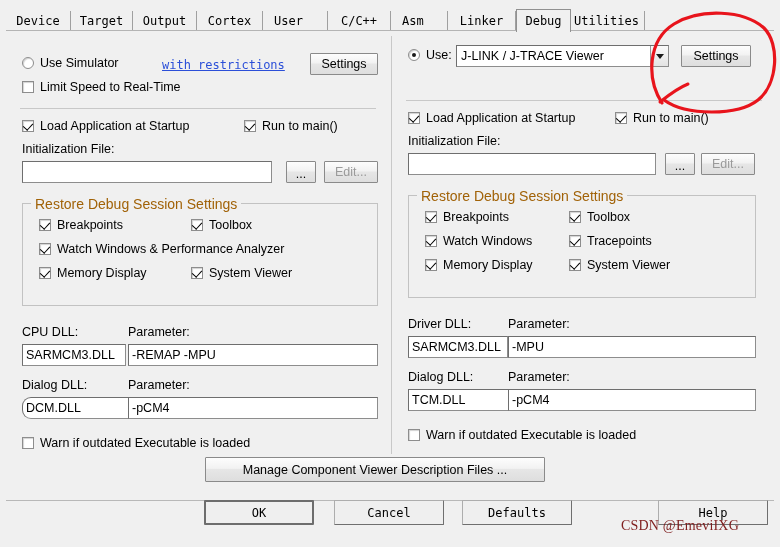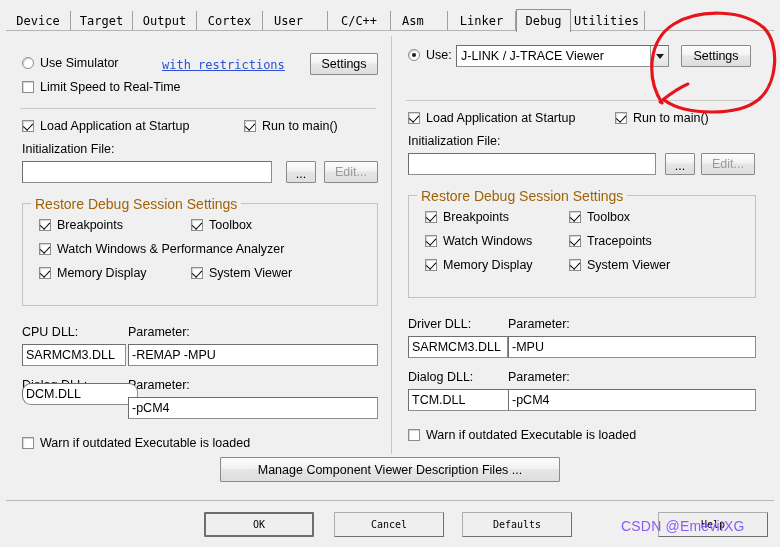--- a/index.html
+++ b/index.html
@@ -139,30 +139,30 @@
   
   .link{
     color:#2b4fd8;text-decoration:underline;cursor:pointer;
     font-family:"DejaVu Sans Mono", monospace;font-size:12px;
     white-space:nowrap;
   }
 
   
   .bottomsep{position:absolute;left:6px;top:500px;width:768px;height:1px;background:#b8b8b8;}
   .bottombtn{
-    position:absolute;top:512px;height:25px;
-    font-family:"DejaVu Sans Mono", monospace;font-size:10px;
+    position:absolute;top:500px;height:25px;
+    font-family:"DejaVu Sans Mono", monospace;font-size:12px;
   }
   .bottombtn.default{border:2px solid #6d6d6d;}
 
   
   .watermark{
     position:absolute;left:621px;top:518px;
-    font-family:Liberation Sans, sans-serif;
-    font-size:14px;color:#8b5cf6;white-space:nowrap;
+    font-family:Liberation Serif, serif;
+    font-size:14px;color:#7f1d1d;white-space:nowrap;
     letter-spacing:.2px;z-index:40;pointer-events:none;
   }
 
   
   .annot{position:absolute;left:640px;top:8px;width:140px;height:110px;z-index:30;pointer-events:none;}
 </style>
 </head>
 <body>
 
 <div class="dialog">
@@ -263,21 +263,21 @@
       </div>
     </div>
 
     <div class="fieldlabel" style="left:8px;top:277px;">CPU DLL:</div>
     <div class="fieldlabel" style="left:114px;top:277px;">Parameter:</div>
     <div class="inp" style="position:absolute;left:8px;top:296px;width:104px;height:22px;">SARMCM3.DLL</div>
     <div class="inp" style="position:absolute;left:114px;top:296px;width:250px;height:22px;">-REMAP -MPU</div>
 
     <div class="fieldlabel" style="left:8px;top:330px;">Dialog DLL:</div>
     <div class="fieldlabel" style="left:114px;top:330px;">Parameter:</div>
-    <div class="inp" style="position:absolute;left:8px;top:335px;width:116px;height:22px;border-radius:9px;">DCM.DLL</div>
+    <div class="inp" style="position:absolute;left:8px;top:349px;width:116px;height:22px;border-radius:9px;">DCM.DLL</div>
     <div class="inp" style="position:absolute;left:114px;top:349px;width:250px;height:22px;">-pCM4</div>
 
     <div class="row" style="left:8px;top:388px;">
       <span class="cbx"></span>
       <span class="lbl">Warn if outdated Executable is loaded</span>
     </div>
   </div>
 
   <div class="panel-right">
 
@@ -352,21 +352,21 @@
     <div class="fieldlabel" style="left:108px;top:330px;">Parameter:</div>
     <div class="inp" style="position:absolute;left:8px;top:349px;width:106px;height:22px;">TCM.DLL</div>
     <div class="inp" style="position:absolute;left:108px;top:349px;width:248px;height:22px;">-pCM4</div>
 
     <div class="row" style="left:8px;top:388px;">
       <span class="cbx"></span>
       <span class="lbl">Warn if outdated Executable is loaded</span>
     </div>
   </div>
 
-  <div class="btn" style="position:absolute;left:220px;top:457px;width:340px;height:25px;">
+  <div class="btn" style="position:absolute;left:205px;top:457px;width:340px;height:25px;">
     <span>Manage Component Viewer Description Files ...</span>
   </div>
 
   <div class="bottomsep"></div>
 
   <div class="btn flat bottombtn default" style="left:204px;width:110px;">
     <span>OK</span>
   </div>
   <div class="btn flat bottombtn" style="left:462px;width:110px;">
     <span>Defaults</span>

